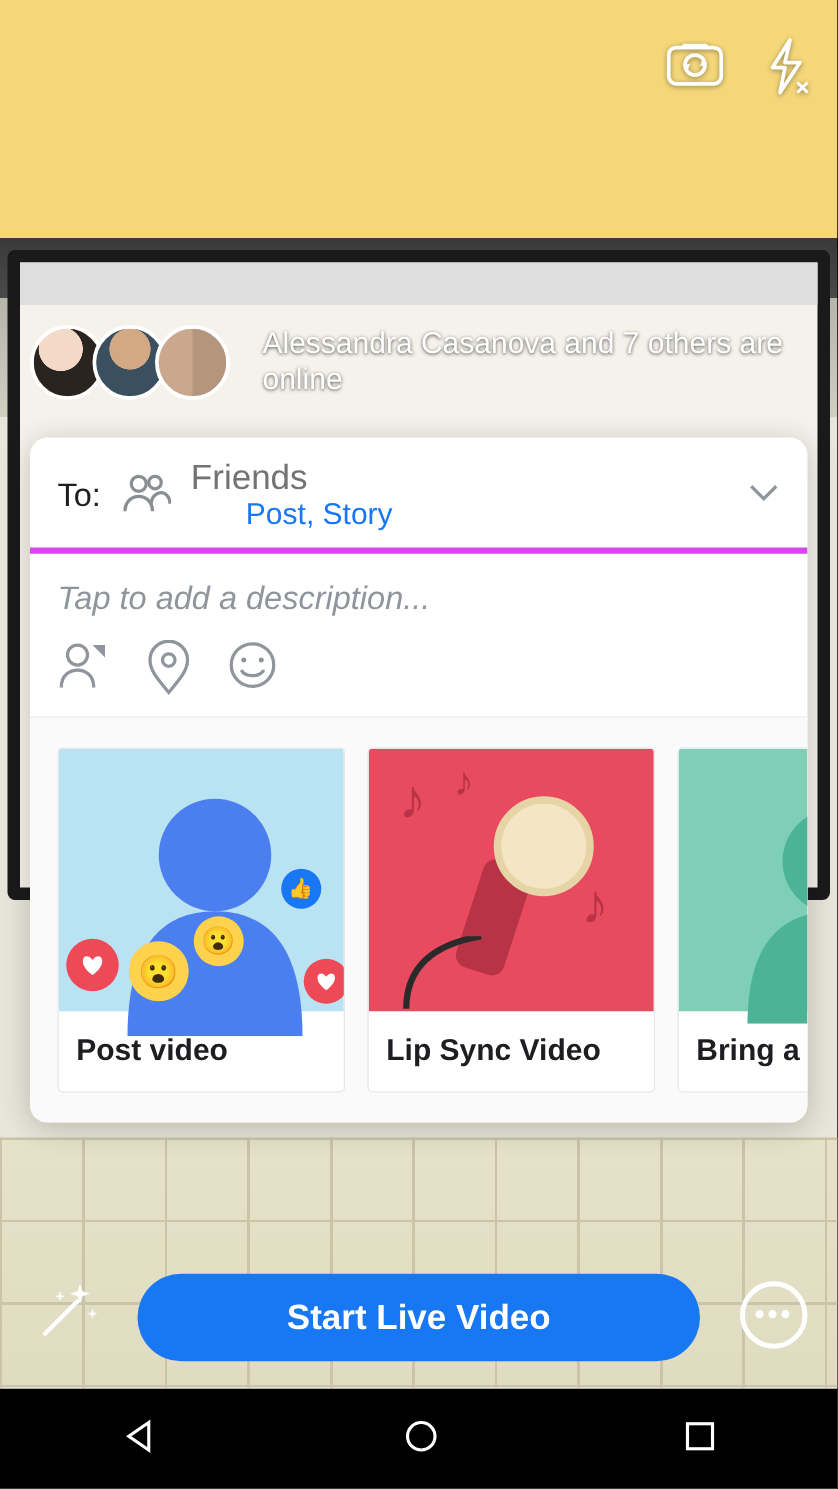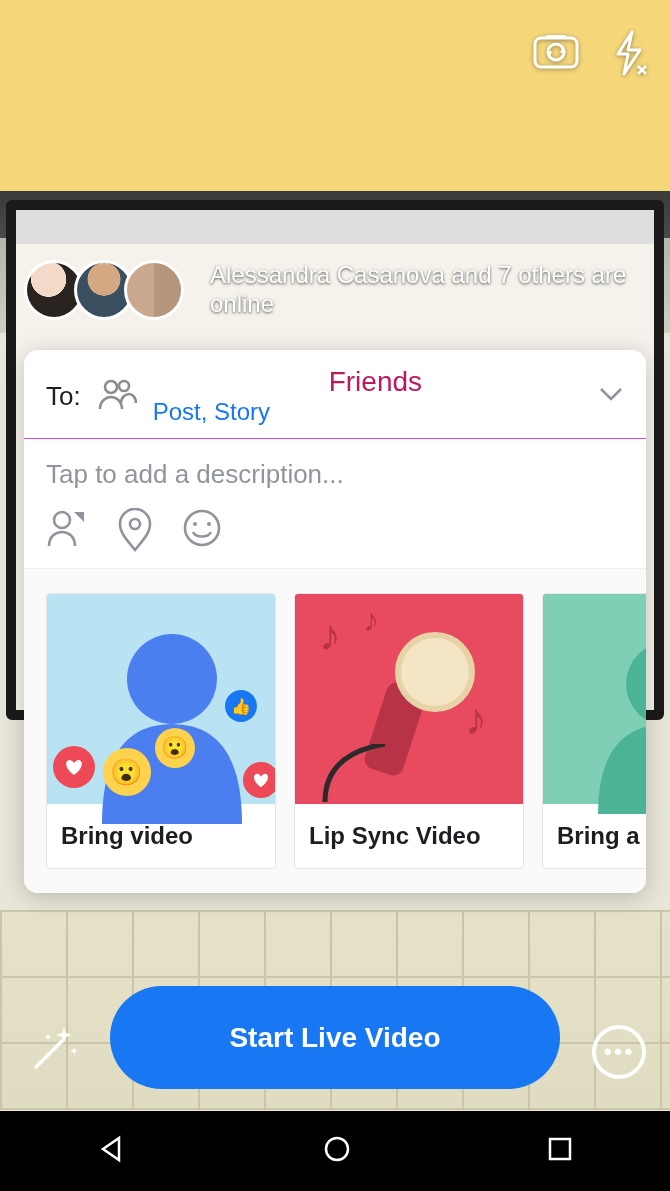--- a/index.html
+++ b/index.html
@@ -77,25 +77,25 @@
     box-shadow: 0 4px 24px rgba(0,0,0,.2);
     overflow: hidden;
   }
   .to-row {
     display: flex;
     align-items: center;
     padding: 16px 22px 12px 22px;
   }
   .to-label { font-size: 26px; color: #1c1e21; margin-right: 16px; }
   .to-main { flex: 1; }
-  .to-title { font-size: 28px; color: #be185d; text-align: center; }
-  .to-sub { font-size: 24px; color: #1877f2; }
+  .to-title { font-size: 28px; color: #737373; }
+  .to-sub { font-size: 24px; color: #1877f2; margin-left: 44px; }
   .chev { color: #90949c; }
   .friends-icon { margin-right: 16px; color:#8a8d91; }
-  .desc-area { padding: 20px 22px 12px; border-top:1px solid #d946ef; }
+  .desc-area { padding: 20px 22px 12px; border-top:5px solid #d946ef;font-style:italic; }
   .desc-placeholder { font-size: 26px; color: #90949c; }
   .desc-icons { display: flex; gap: 28px; margin-top: 18px; color:#90949c; }
   .options {
     display: flex;
     gap: 18px;
     padding: 24px 0 24px 22px;
     overflow: hidden;
     border-top:1px solid #eee;
     background:#fafafa;
   }
@@ -113,21 +113,21 @@
   .art3 { background:#7ecfb6; }
   .blob-person { position:absolute; bottom:-20px; left:40px; width:170px; height:200px; }
   .react { position:absolute; width:42px; height:42px; border-radius:50%; display:flex; align-items:center; justify-content:center; font-size:20px; color:#fff; }
   .notes { position:absolute; font-size:44px; color:#b83346; }
   .mic-head { position:absolute; top:38px; left:100px; width:80px; height:80px; background:#f4e6c4; border-radius:50%; border:6px solid #e6d4a6; }
   .mic-body { position:absolute; top:90px; left:80px; width:40px; height:90px; background:#b83346; border-radius:10px; transform:rotate(18deg); }
   .start-btn {
     position: absolute;
     bottom: 102px;
     left: 110px; right: 110px;
-    height: 103px;
+    height: 70px;
     background: #1877f2;
     border-radius: 60px;
     display: flex;
     align-items: center;
     justify-content: center;
     color: #fff;
     font-size: 28px;
     font-weight: 600;
   }
   .wand {
@@ -244,21 +244,21 @@
           </div>
         <div class="react" style="background:#ffd24d;bottom:8px;left:56px;width:48px;height:48px;font-size:26px">😮</div>
         <div class="react" style="background:#ffd24d;bottom:36px;left:108px;width:40px;height:40px;font-size:22px">😮</div>
         <div class="react" style="background:#1877f2;bottom:82px;left:178px;width:32px;height:32px;font-size:16px">👍</div>
         <div class="react" style="background:#ed4956;bottom:6px;left:196px;width:36px;height:36px">
             <svg width="18" height="18" viewBox="0 0 20 20" fill="#fff">
               <path d="M10 18 C-4 8 4 -2 10 6 C16 -2 24 8 10 18z"></path>
             </svg>
           </div>
       </div>
-      <div class="opt-label">Bring video</div>
+      <div class="opt-label">Post video</div>
     </div>
 
     <div class="opt">
       <div class="opt-art art2">
         <span class="notes" style="top:16px;left:24px">♪</span>
         <span class="notes" style="top:100px;left:170px">♪</span>
         <span class="notes" style="top:8px;left:68px;font-size:32px">♪</span>
         <div class="mic-body"></div>
         <div class="mic-head"></div>
         <svg style="position:absolute;top:150px;left:20px" width="100" height="60" viewBox="0 0 100 60" fill="none" stroke="#2a2a2a" stroke-width="5">

